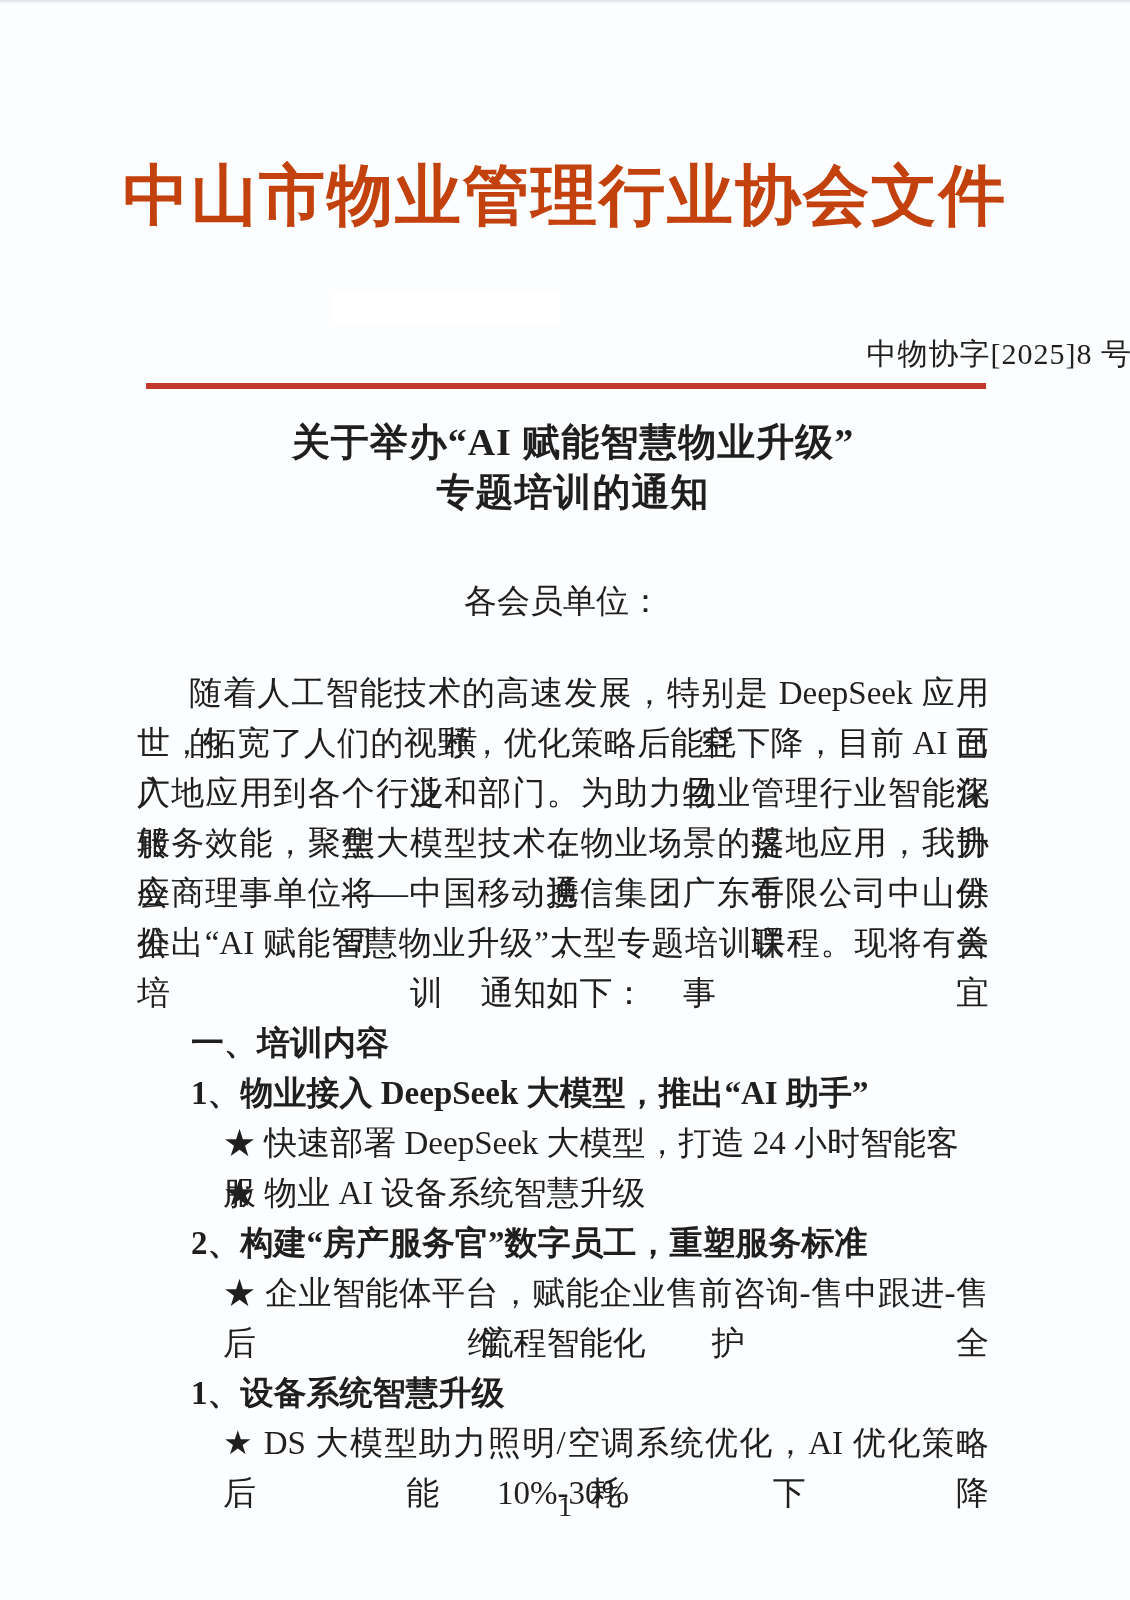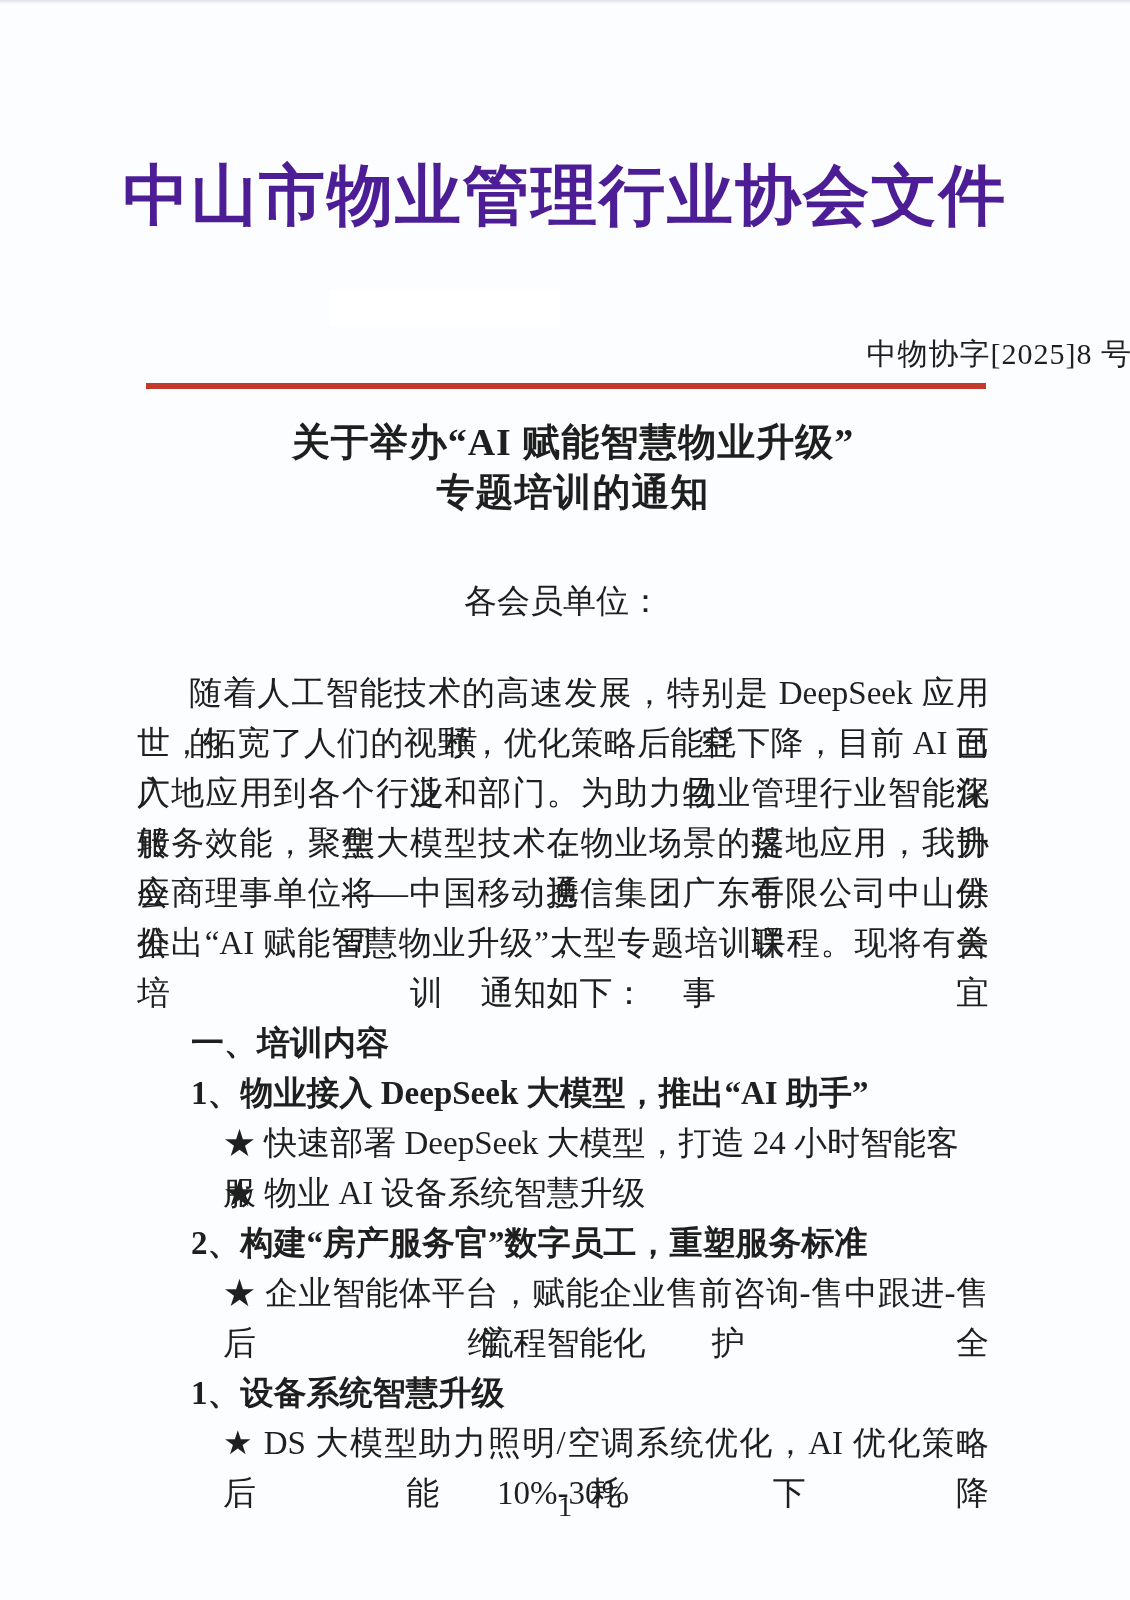--- a/index.html
+++ b/index.html
@@ -62,21 +62,21 @@
     text-align:center;
     font-size:29px; line-height:34px;
   }
 </style>
 </head>
 <body>
 
 <div class="page" style="color: rgb(31, 31, 31);">
   <div class="scan-edge"></div>
 
-  <div class="org-header" style="color: #4c1d95;">中山市物业管理行业协会文件</div>
+  <div class="org-header" style="color: #c2410c;">中山市物业管理行业协会文件</div>
 
   <div class="redaction"></div>
 
   <div class="doc-number">中物协字[2025]8 号</div>
 
   <div class="red-rule" style="background: rgb(194, 58, 44);"></div>
 
   <div class="doc-title">
     <div>关于举办“AI 赋能智慧物业升级”</div>
     <div>专题培训的通知</div>

